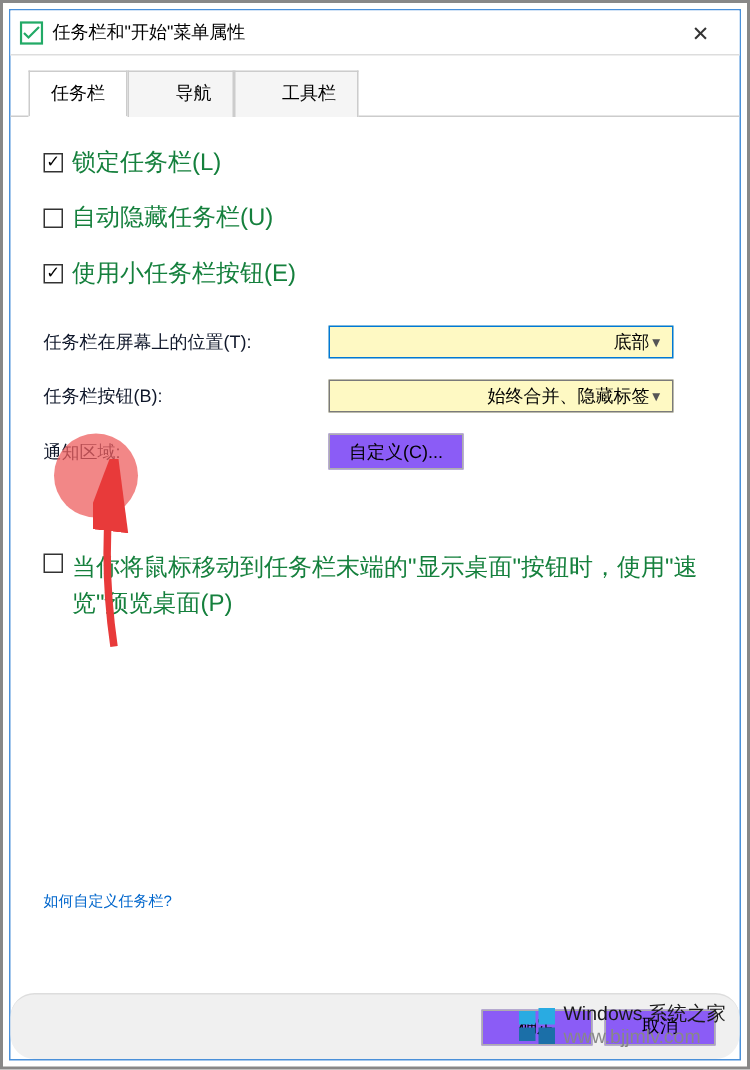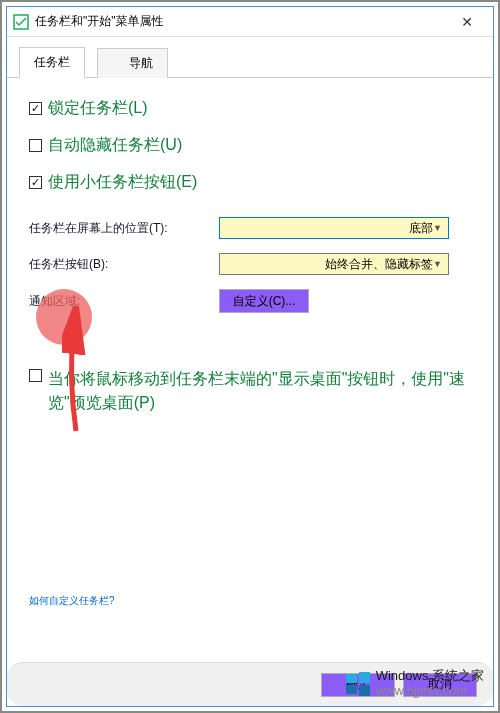--- a/index.html
+++ b/index.html
@@ -3,21 +3,21 @@
   <meta charset="utf-8">
   <style>
     * { box-sizing: border-box; margin: 0; padding: 0; }
     body { width: 500px; height: 713px; font-family: "Microsoft YaHei", "Segoe UI", sans-serif; font-size: 12px; background: #fff; position: relative; overflow: hidden; }
     .outer-wrap { border: 2px solid #888; width: 500px; height: 713px; position: relative; background: #fff; }
     .window { position: absolute; top: 4px; left: 4px; right: 4px; bottom: 4px; border: 1px solid #4a90d9; background: #fff; display: flex; flex-direction: column; }
     .titlebar { height: 30px; background: #fff; border-bottom: 1px solid #ddd; display: flex; align-items: center; padding: 0 6px; }
     .titlebar-icon { width: 16px; height: 16px; margin-right: 6px; display: flex; align-items: center; justify-content: center; }
     .title-text { flex: 1; font-size: 12px; color: #000; }
     .close-btn { width: 40px; height: 28px; display: flex; align-items: center; justify-content: center; font-size: 14px; color: #333; cursor: pointer; }
-    .tabs { display: flex; padding: 10px 12px 0 12px; border-bottom: 1px solid #ccc; gap: 12px; align-items: center; }
+    .tabs { display: flex; padding: 10px 12px 0 12px; border-bottom: 1px solid #ccc; gap: 0; }
     .tab { padding: 6px 14px; border: 1px solid #ccc; border-bottom: none; background: #fff; font-size: 12px; cursor: pointer; position: relative; margin-right: 0; margin-bottom: -1px; }
     .tab.active { background: #fff; border-bottom: 1px solid #fff; z-index: 2; }
     .tab:not(.active) { background: #f5f5f5; padding-left: 31px; }
     .content { flex: 1; padding: 20px 22px; position: relative; }
     .checkbox-row { display: flex; align-items: center; margin-bottom: 16px; }
     .chk { width: 13px; height: 13px; border: 1px solid #333; margin-right: 6px; display: inline-flex; align-items: center; justify-content: center; background: #fff; cursor: pointer; flex-shrink: 0; }
     .chk.checked::after { content: "✓"; font-size: 11px; line-height: 1; color: #000; }
     .label { color: #15803d; font-size: 16px; }
     .form-row { display: flex; align-items: center; margin-bottom: 14px; }
     .form-label { width: 190px; color: #0f172a; font-size: 12px; }
@@ -53,20 +53,21 @@
       </span>
       <span class="title-text">任务栏和"开始"菜单属性</span>
       <div class="close-btn">
         <span>✕</span>
       </div>
     </div>
 
     <div class="tabs">
       <div class="tab active"><span>任务栏</span></div>
       <div class="tab"><span>导航</span></div>
+      <div class="tab"><span>工具栏</span></div>
     </div>
 
     <div class="content">
 
       <div class="checkbox-row">
         <span class="chk checked"></span>
         <span class="label">锁定任务栏(L)</span>
       </div>
 
       <div class="checkbox-row">

